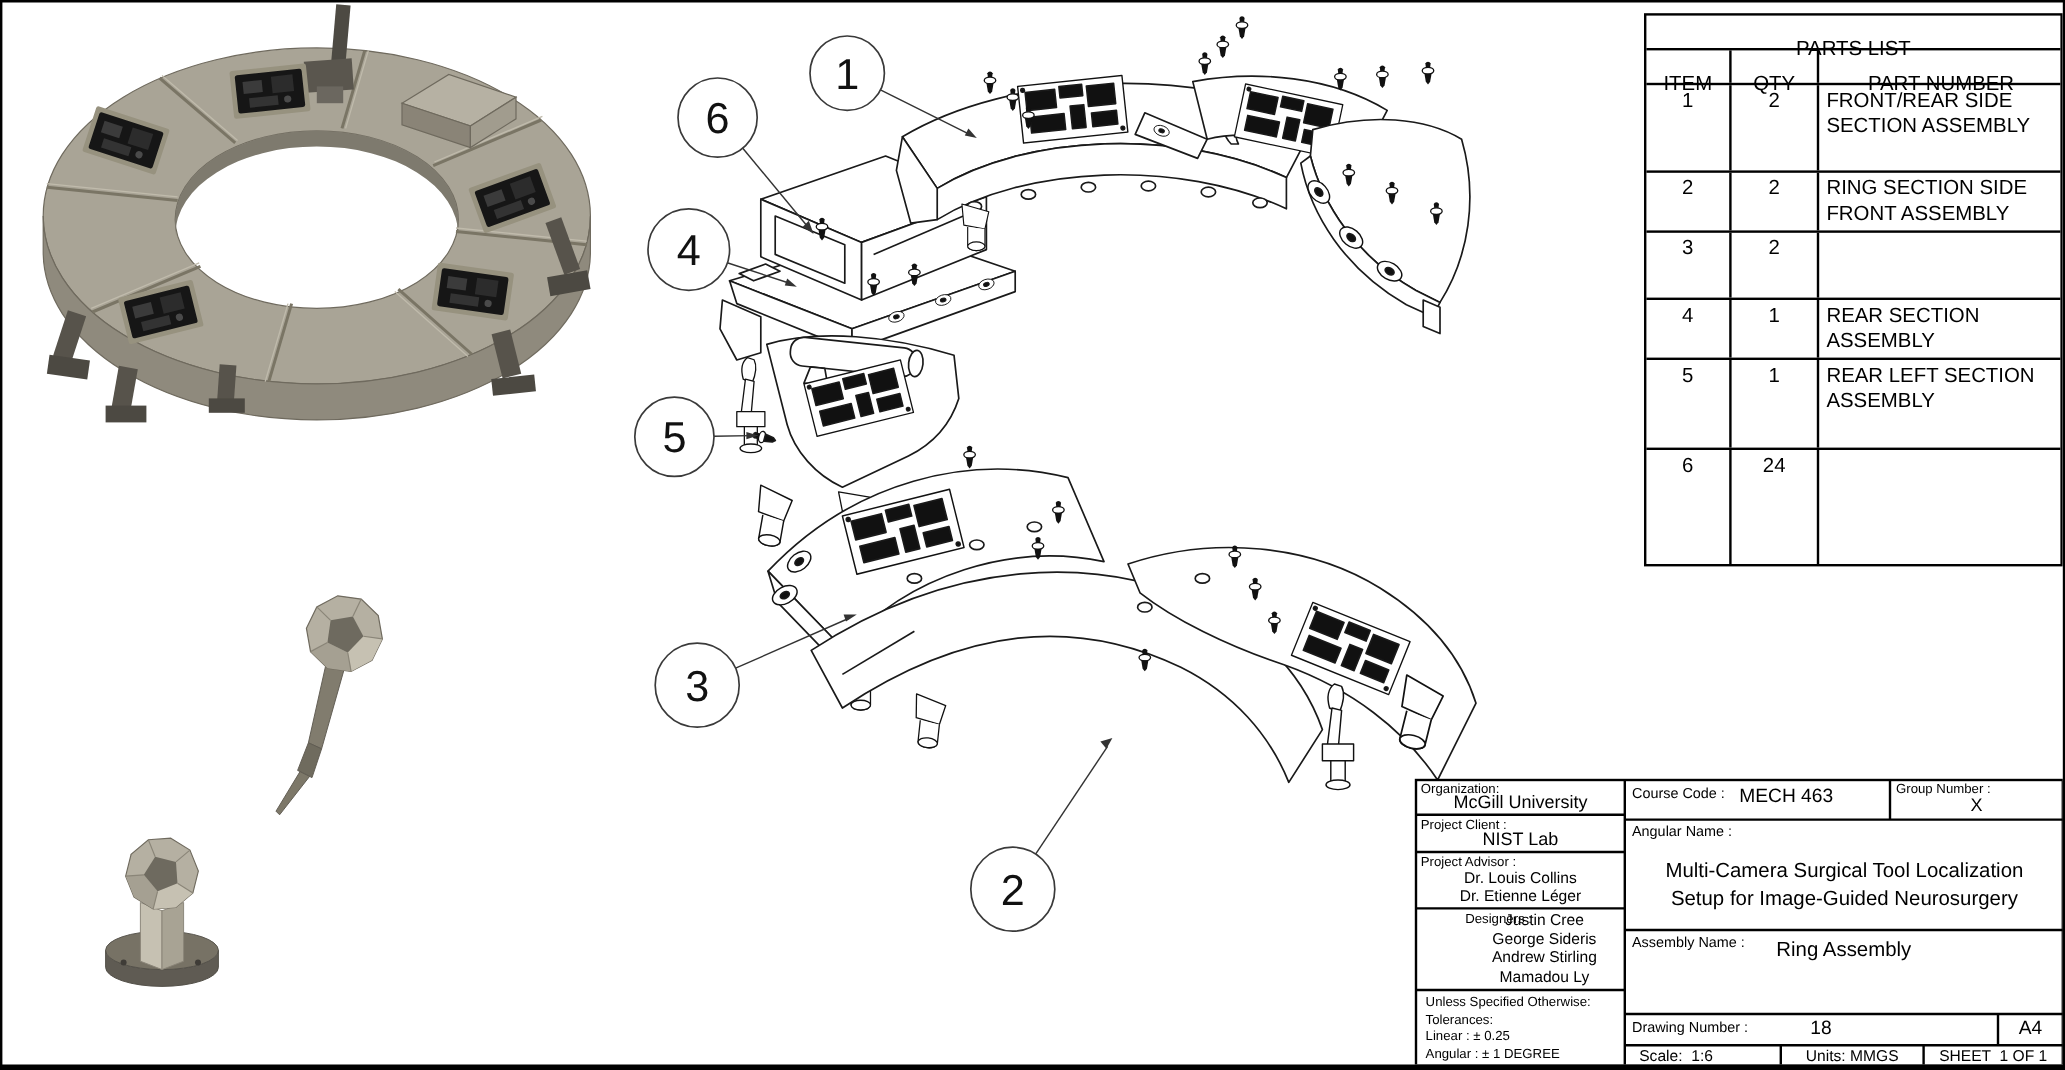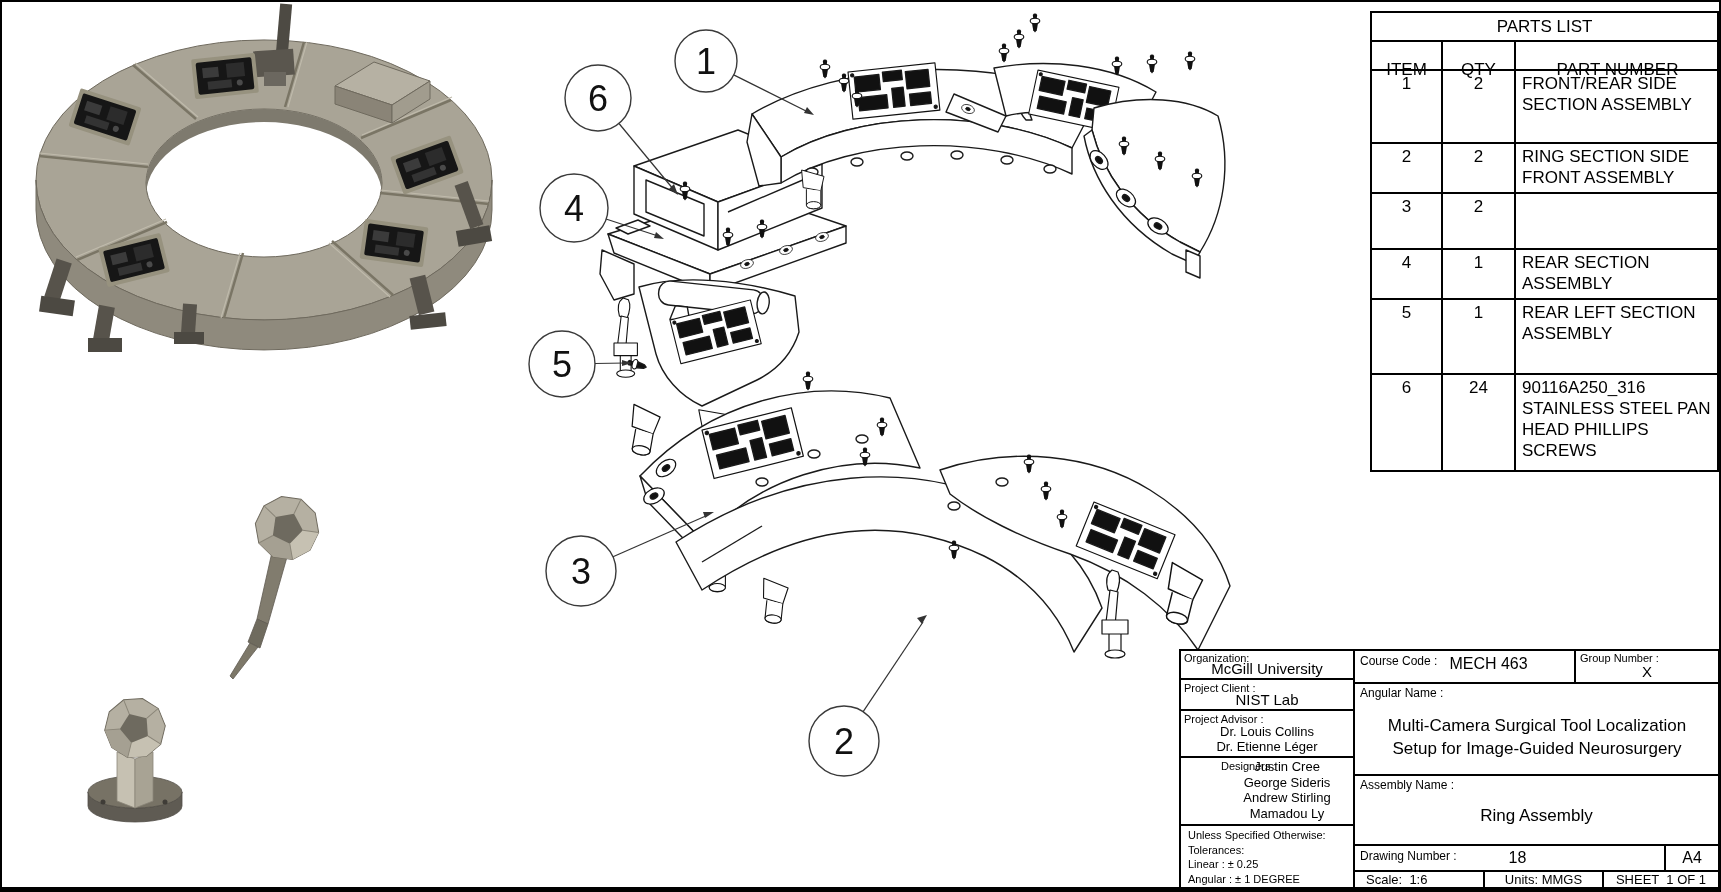--- a/index.html
+++ b/index.html
@@ -6,21 +6,21 @@
   *{box-sizing:border-box;}
   #page{
     position:relative;width:1721px;height:892px;background:#ffffff;
     border:2px solid #000;border-bottom-width:5px;overflow:hidden;
     font-family:"Liberation Sans","DejaVu Sans",sans-serif;color:#000;
   }
   #art{position:absolute;left:0;top:0;}
   
   .plist{position:absolute;left:1368px;top:9px;width:349px;background:#fff;
     border:2px solid #000;font-size:17px;line-height:21px;}
-  .plist .t{height:29px;border-bottom:2px solid #000;text-align:center;padding-top:3px;}
+  .plist .t{height:29px;border-bottom:2px solid #000;text-align:center;padding-top:17px;}
   .plist .hrow{display:flex;border-bottom:2px solid #000;height:29px;}
   .plist .row{display:flex;border-bottom:2px solid #000;}
   .plist .row.last{border-bottom:none;}
   .cItem{width:71px;text-align:center;border-right:2px solid #000;padding-top:2px;flex:none;}
   .cQty{width:73px;text-align:center;border-right:2px solid #000;padding-top:2px;flex:none;}
   .cPart{flex:1;padding:2px 4px 4px 6px;}
   .hrow div{padding-top:17px;}
   .rh1{min-height:73px}.rh2{min-height:47px}.rh3{min-height:56px}
   .rh4{min-height:49px}.rh5{min-height:75px}.rh6{min-height:95px}
   
@@ -363,21 +363,20 @@
       <div class="cPart">REAR SECTION ASSEMBLY</div>
     </div>
     <div class="row rh5">
       <div class="cItem">5</div>
       <div class="cQty">1</div>
       <div class="cPart">REAR LEFT SECTION ASSEMBLY</div>
     </div>
     <div class="row rh6 last">
       <div class="cItem">6</div>
       <div class="cQty">24</div>
-      <div class="cPart">90116A250_316 STAINLESS STEEL PAN HEAD PHILLIPS SCREWS</div>
     </div>
   </div>
 
   <div>
     <div class="abs lbl" style="left:1182px;top:650px;">Organization:</div>
     <div class="abs v15 ctr" style="left:1178px;top:658px;width:174px;">McGill University</div>
 
     <div class="abs lbl" style="left:1182px;top:680px;">Project Client :</div>
     <div class="abs v15 ctr" style="left:1178px;top:689px;width:174px;">NIST Lab</div>
 
@@ -404,21 +403,21 @@
 
     <div class="abs lbl12" style="left:1358px;top:652px;">Course Code :</div>
     <div class="abs v16 ctr" style="left:1400px;top:653px;width:173px;">MECH 463</div>
     <div class="abs lbl" style="left:1578px;top:650px;">Group Number :</div>
     <div class="abs v15 ctr" style="left:1573px;top:661px;width:144px;">X</div>
 
     <div class="abs lbl12" style="left:1358px;top:684px;">Angular Name :</div>
     <div class="abs v17 ctr" style="left:1368px;top:712px;width:334px;line-height:23px;">Multi-Camera Surgical Tool Localization Setup for Image-Guided Neurosurgery</div>
 
     <div class="abs lbl12" style="left:1358px;top:776px;">Assembly Name :</div>
-    <div class="abs v17 ctr" style="left:1352px;top:804px;width:365px;">Ring Assembly</div>
+    <div class="abs v17 ctr" style="left:1352px;top:780px;width:365px;">Ring Assembly</div>
 
     <div class="abs lbl12" style="left:1358px;top:847px;">Drawing Number :</div>
     <div class="abs v16 ctr" style="left:1352px;top:847px;width:311px;padding-left:16px;">18</div>
     <div class="abs v16 ctr" style="left:1663px;top:847px;width:54px;">A4</div>
 
     <div class="abs pre" style="left:1364px;top:870px;font-size:13px;"><span>Scale:</span><span>  </span><span>1:6</span></div>
     <div class="abs ctr pre" style="left:1482px;top:870px;width:119px;font-size:13px;"><span>Units:</span><span> </span><span>MMGS</span></div>
     <div class="abs ctr pre" style="left:1601px;top:870px;width:116px;font-size:13px;"><span>SHEET</span><span>  </span><span>1 OF 1</span></div>
   </div>
 

